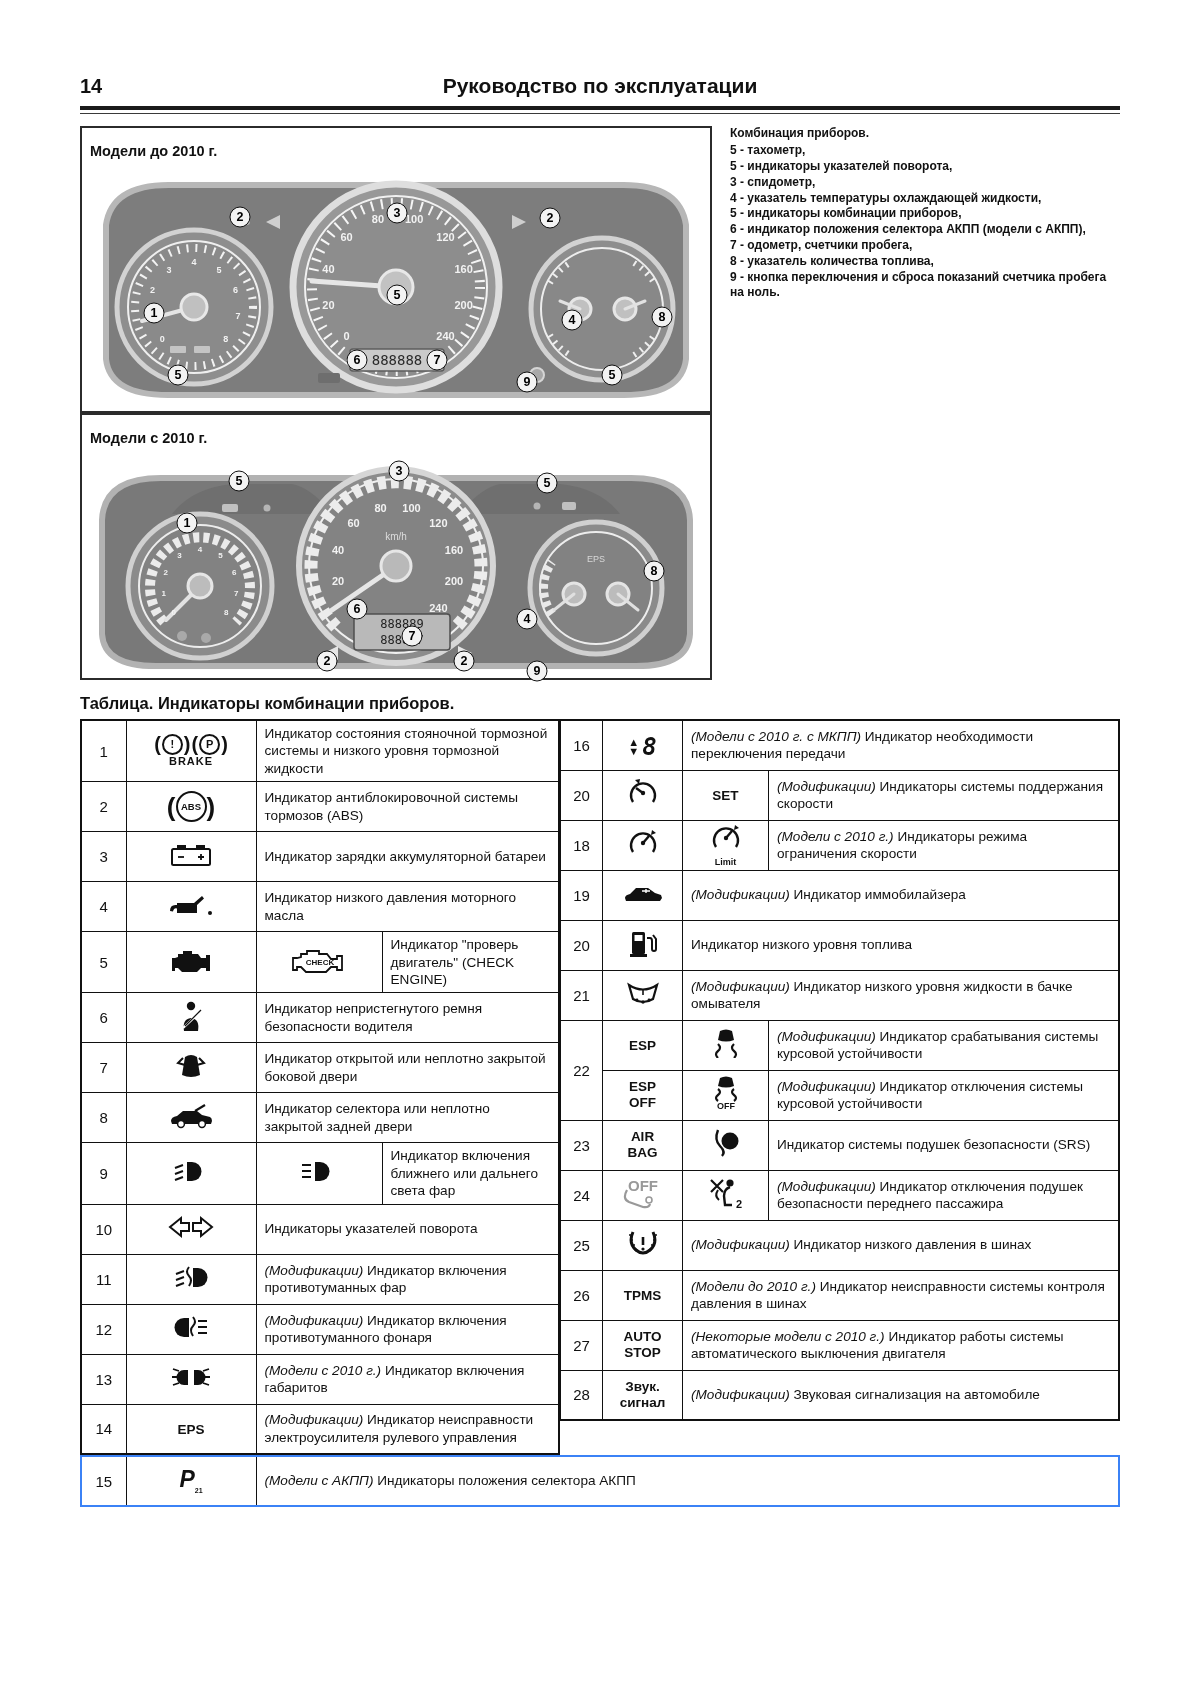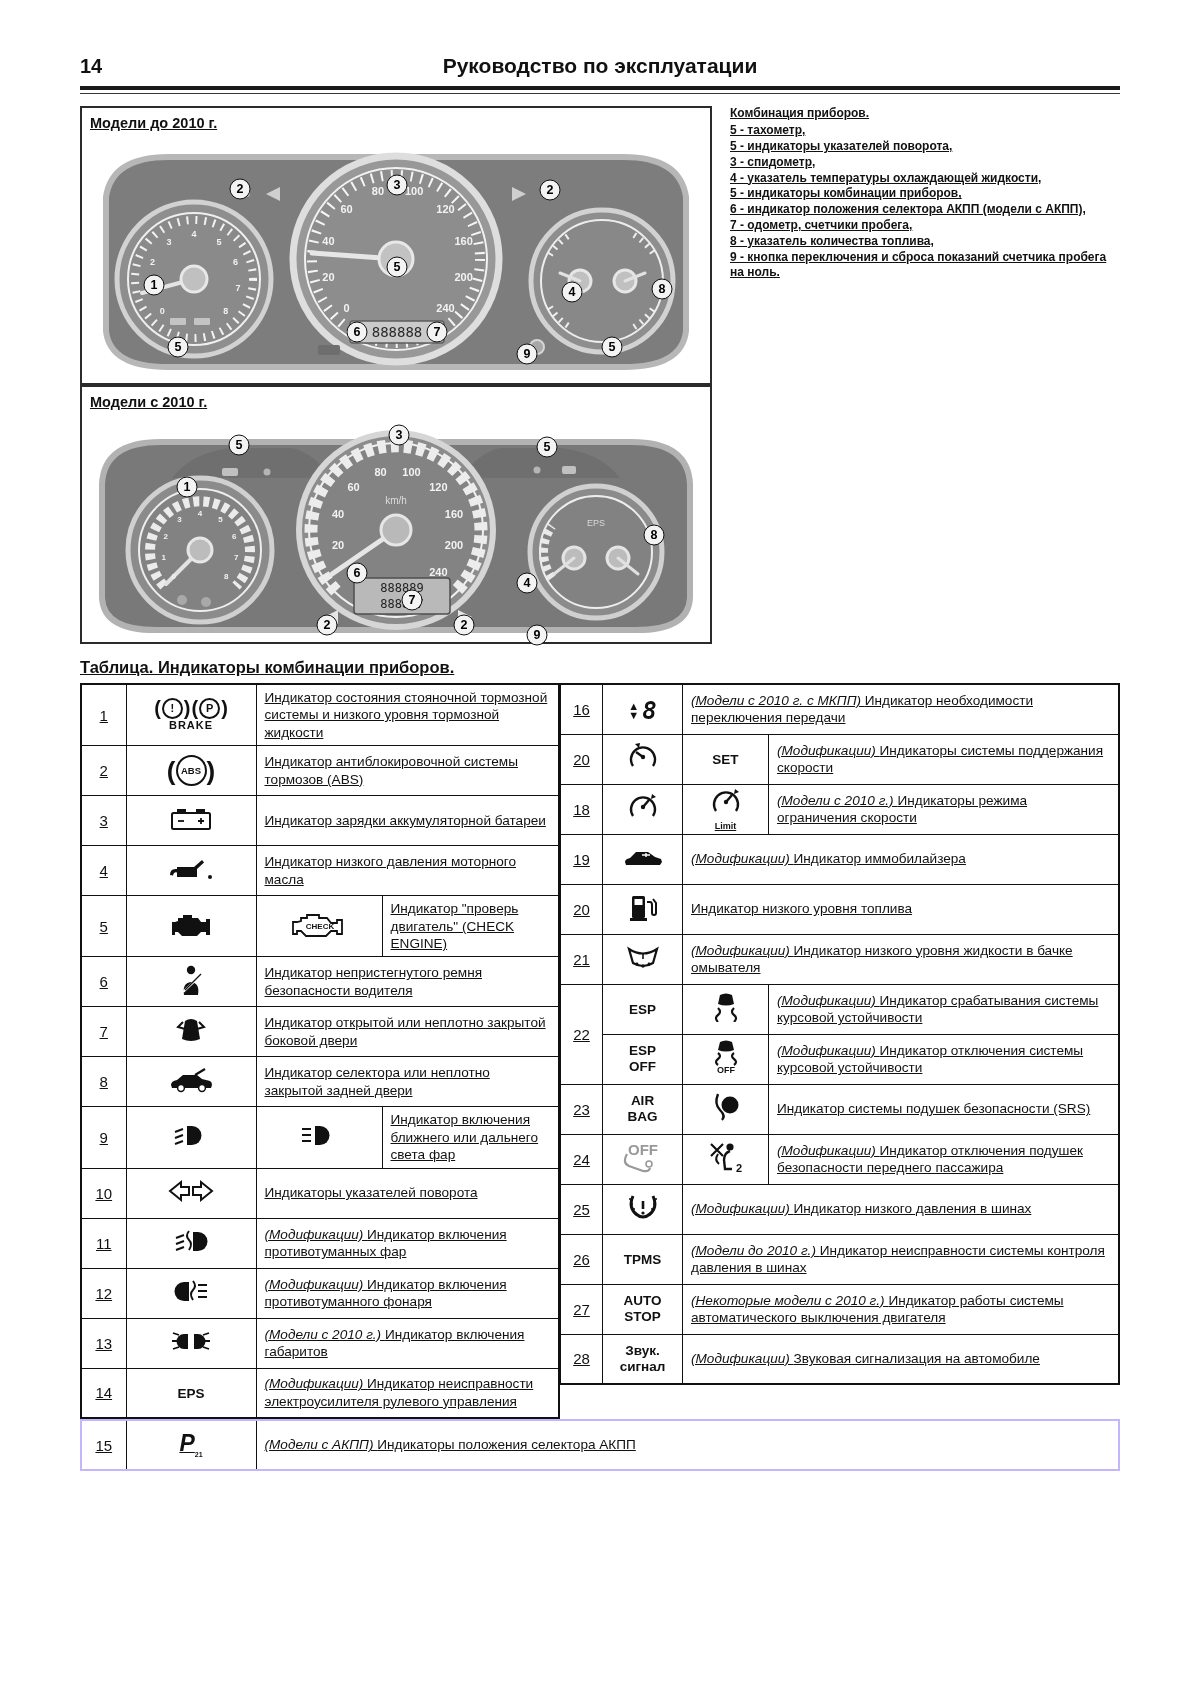--- a/index.html
+++ b/index.html
@@ -1,42 +1,42 @@
 <!DOCTYPE html>
 <html lang="ru"><head>
 <meta charset="utf-8">
 <style>
   html,body{margin:0;padding:0;background:#fff;}
   .page{position:relative;width:1200px;height:1697px;background:#fff;overflow:hidden;
         font-family:"Liberation Sans","DejaVu Sans",sans-serif;color:#111;}
-  .inner{position:absolute;left:80px;top:36px;width:1040px;text-decoration:underline;}
+  .inner{position:absolute;left:80px;top:56px;width:1040px;}
   
   .hdr{position:relative;height:50px;}
   .pagenum{position:absolute;left:0;bottom:8px;font-size:20px;font-weight:bold;}
   .ptitle{position:absolute;left:0;right:0;bottom:8px;text-align:center;font-size:21px;font-weight:bold;}
   .rule{border-top:4px solid #1a1a1a;border-bottom:1.5px solid #3a3a3a;height:3px;}
   
   .toprow{display:flex;margin-top:12px;}
   .figcol{width:632px;}
   figure{margin:0;border:2px solid #2b2b2b;background:#fff;}
-  .figcap{font-size:14.5px;font-weight:bold;padding:7px 8px 2px 8px;}
+  .figcap{font-size:14.5px;font-weight:bold;padding:15px 8px 2px 8px;}
   .fig-photo{position:relative;width:628px;}
   .callout{position:absolute;width:19px;height:19px;border:1.6px solid #111;border-radius:50%;
            background:#f3f3f3;color:#000;font-size:12.5px;font-weight:bold;line-height:19px;
            text-align:center;transform:translate(-50%,-50%);box-sizing:content-box;}
   .legend{margin-left:18px;width:390px;font-size:12px;font-weight:bold;line-height:1.24;}
   .legend-title{margin-bottom:2px;}
   .legend-line{margin:0 0 1px 0;}
   
   .tbl-title{font-size:16.5px;font-weight:bold;margin:14px 0 6px 0;}
   .tables{display:flex;align-items:flex-start;}
   table{border-collapse:collapse;table-layout:fixed;}
   #ltable{width:480px;border:2px solid #111;}
   #rtable{width:560px;border:2px solid #111;border-left:1px solid #111;}
-  #btable{width:1040px;border:2px solid #c4b5fd;padding-left:26px;}
+  #btable{width:1040px;border:2px solid #3b82f6;padding-left:26px;}
   td{border:1.2px solid #111;padding:3px 6px;vertical-align:middle;}
   td.num{text-align:center;font-size:15px;padding:2px;}
   td.icell{text-align:center;padding:2px;}
   td.dcell{font-size:13.6px;line-height:1.28;padding:4px 8px;}
   td.dcell i{font-style:italic;}
   .h52{height:50px;}
   .ictext{font-size:13.5px;font-weight:bold;line-height:1.15;display:inline-block;}
   .iclabel{font-size:9px;font-weight:bold;line-height:1;margin-top:1px;}
   
   .brkwrap{display:inline-block;line-height:1;}

